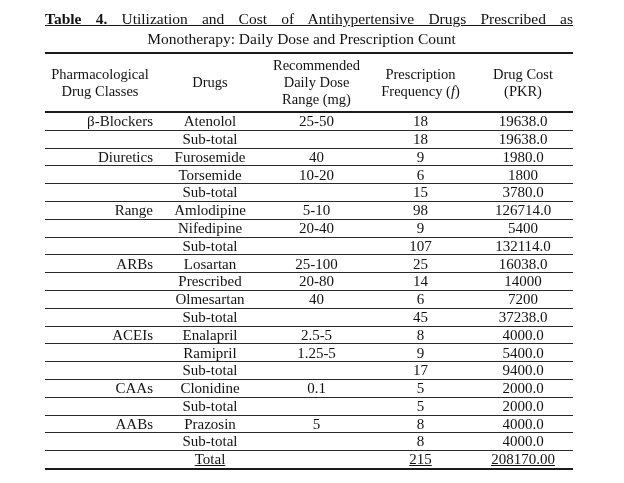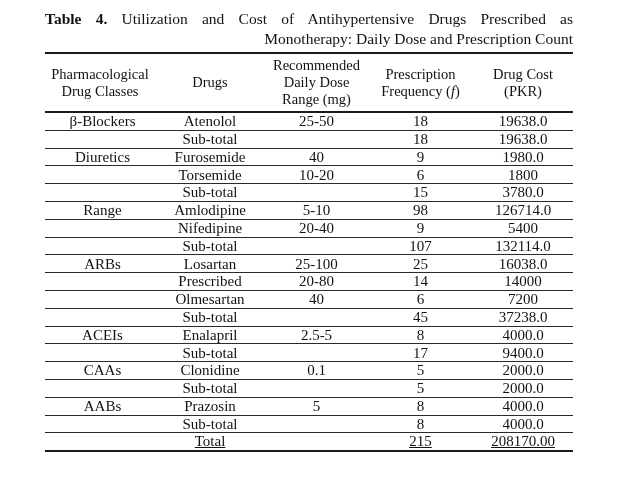--- a/index.html
+++ b/index.html
@@ -25,23 +25,24 @@
   .caption {
     width: 543px;
     font-size: 15.5px;
     line-height: 19.5px;
   }
   .caption-line1 {
     padding-left: 15px;
     text-align: justify;
     text-align-last: justify;
     white-space: nowrap;
+    text-decoration: underline;
   }
   .caption-line1 .bold { font-weight: bold; }
-  .caption-line2 { text-align: right; }
+  .caption-line2 { text-align: center; }
 
   table.data-table {
     margin: 4px 0 0 15px;
     width: 528px;
     border-collapse: collapse;
     table-layout: fixed;
     border-top: 2.4px solid #1b1b1b;
     border-bottom: 2.4px solid #1b1b1b;
   }
   col.c1 { width: 110px; }
@@ -66,21 +67,21 @@
     line-height: 16.5px;
     height: 16.8px;
     padding: 0 2px;
     text-align: center;
     vertical-align: middle;
     border-bottom: 1.5px solid #2a2a2a;
     overflow: hidden;
     white-space: nowrap;
   }
   tbody td.class-cell {
-    text-align: center;
+    text-align: right;
     padding-left: 7px;
   }
   tbody tr:last-child td {
     border-bottom: none;
     text-decoration: underline;
   }
 </style>
 </head>
 <body>
 
@@ -198,20 +199,27 @@
         </tr>
         <tr>
           <td class="class-cell">ACEIs</td>
           <td>Enalapril</td>
           <td>2.5-5</td>
           <td>8</td>
           <td>4000.0</td>
         </tr>
         <tr>
           <td class="class-cell"></td>
+          <td>Ramipril</td>
+          <td>1.25-5</td>
+          <td>9</td>
+          <td>5400.0</td>
+        </tr>
+        <tr>
+          <td class="class-cell"></td>
           <td>Sub-total</td>
           <td></td>
           <td>17</td>
           <td>9400.0</td>
         </tr>
         <tr>
           <td class="class-cell">CAAs</td>
           <td>Clonidine</td>
           <td>0.1</td>
           <td>5</td>

